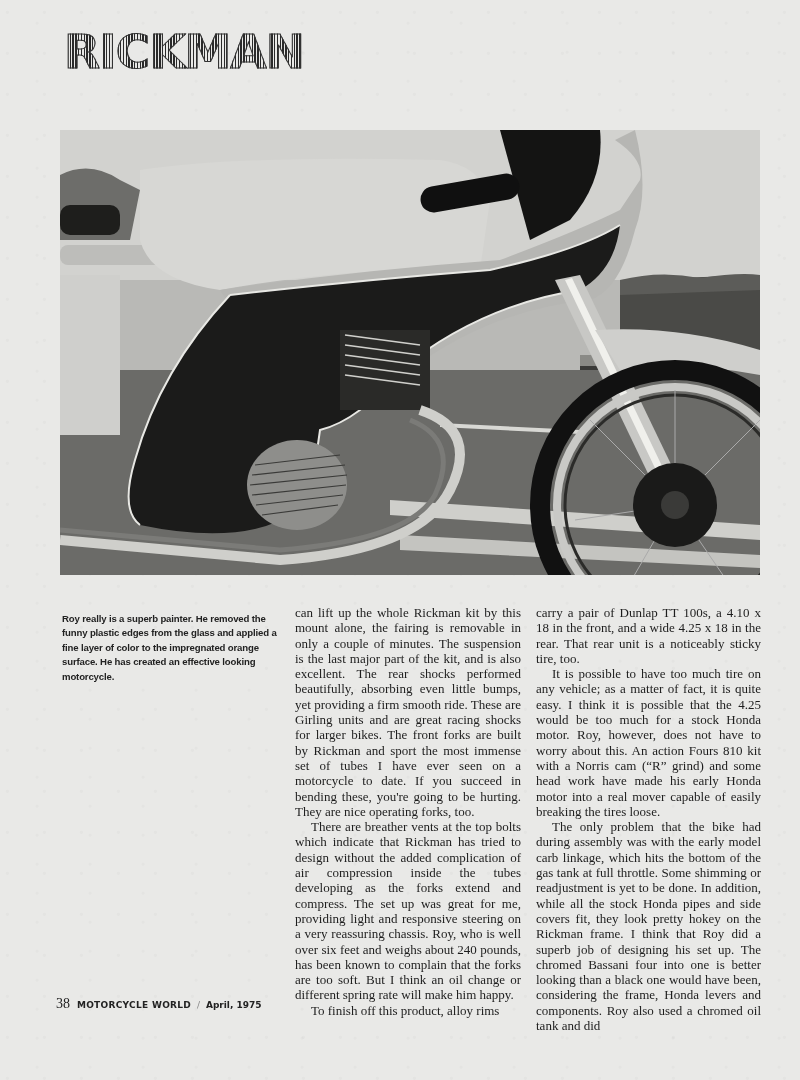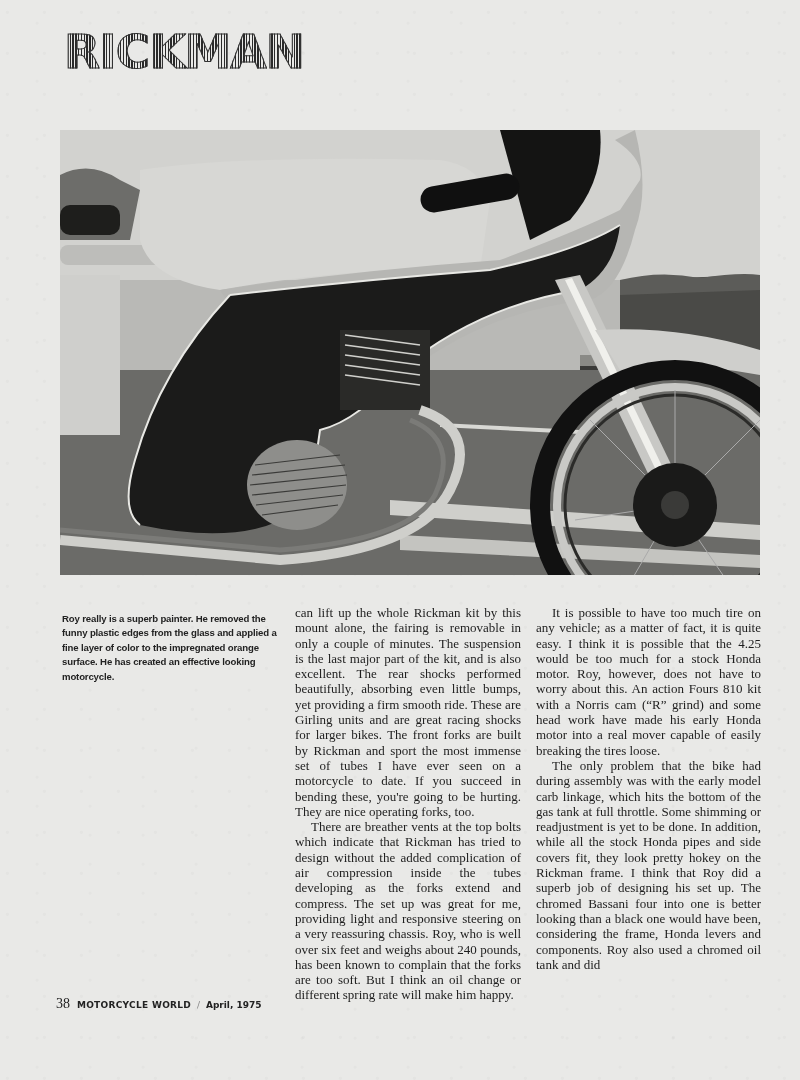--- a/index.html
+++ b/index.html
@@ -143,23 +143,25 @@
 
 <div class="caption">Roy really is a superb painter. He removed the funny plastic edges from the glass and applied a fine layer of color to the impregnated orange surface. He has created an effective looking motorcycle.</div>
 
 <div class="ghost" aria-hidden="true">
   &nbsp;
 </div>
 
 <div class="col col2">
   <p>can lift up the whole Rickman kit by this mount alone, the fairing is removable in only a couple of minutes. The suspension is the last major part of the kit, and is also excellent. The rear shocks performed beautifully, absorbing even little bumps, yet providing a firm smooth ride. These are Girling units and are great racing shocks for larger bikes. The front forks are built by Rickman and sport the most immense set of tubes I have ever seen on a motorcycle to date. If you succeed in bending these, you're going to be hurting. They are nice operating forks, too.</p>
   <p class="indent">There are breather vents at the top bolts which indicate that Rickman has tried to design without the added complication of air compression inside the tubes developing as the forks extend and compress. The set up was great for me, providing light and responsive steering on a very reassuring chassis. Roy, who is well over six feet and weighs about 240 pounds, has been known to complain that the forks are too soft. But I think an oil change or different spring rate will make him happy.</p>
+  <p class="indent">To finish off this product, alloy rims</p>
 </div>
 
 <div class="col col3">
+  <p>carry a pair of Dunlap TT 100s, a 4.10 x 18 in the front, and a wide 4.25 x 18 in the rear. That rear unit is a noticeably sticky tire, too.</p>
   <p class="indent">It is possible to have too much tire on any vehicle; as a matter of fact, it is quite easy. I think it is possible that the 4.25 would be too much for a stock Honda motor. Roy, however, does not have to worry about this. An action Fours 810 kit with a Norris cam (“R” grind) and some head work have made his early Honda motor into a real mover capable of easily breaking the tires loose.</p>
   <p class="indent">The only problem that the bike had during assembly was with the early model carb linkage, which hits the bottom of the gas tank at full throttle. Some shimming or readjustment is yet to be done. In addition, while all the stock Honda pipes and side covers fit, they look pretty hokey on the Rickman frame. I think that Roy did a superb job of designing his set up. The chromed Bassani four into one is better looking than a black one would have been, considering the frame, Honda levers and components. Roy also used a chromed oil tank and did</p>
 </div>
 
 <div class="footer">
   <span class="pg">38</span>
   <span class="mag">MOTORCYCLE WORLD</span>
   <span class="sep">/</span>
   <span class="date">April, 1975</span>
 </div>

